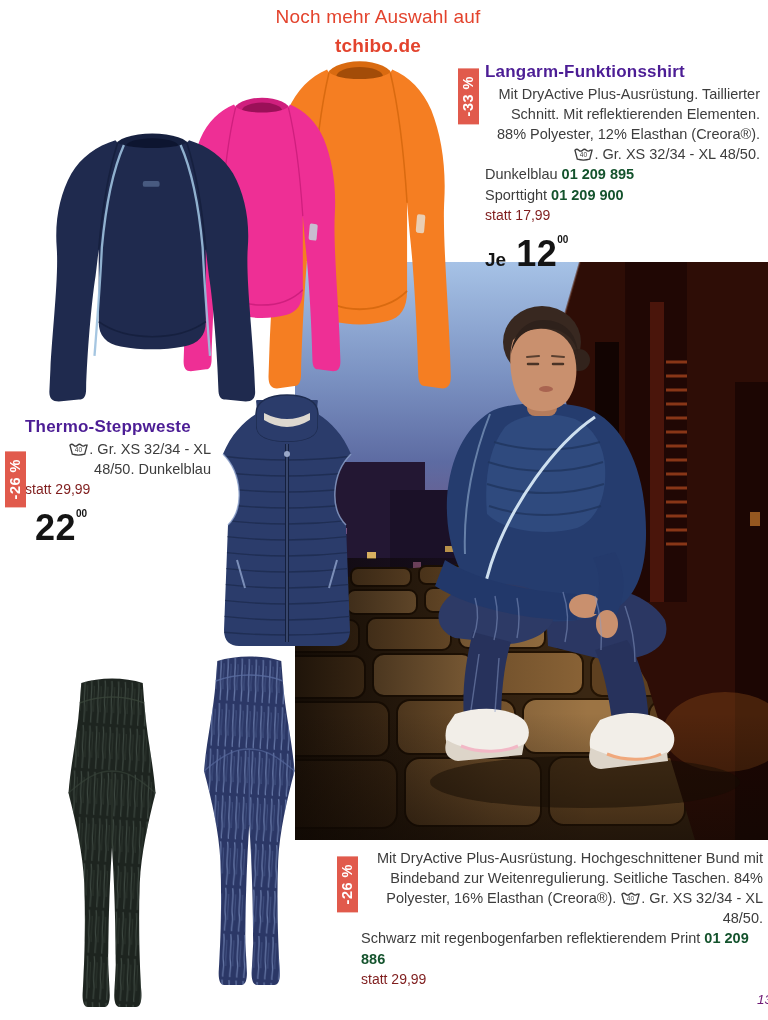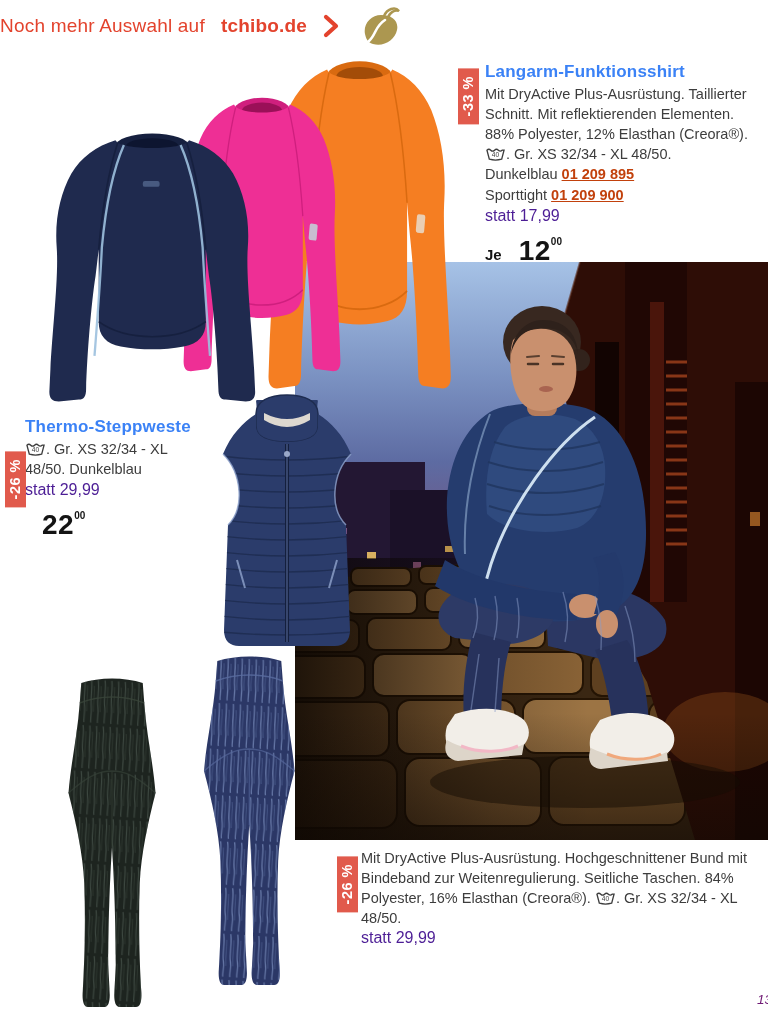--- a/index.html
+++ b/index.html
@@ -1,38 +1,38 @@
 <!DOCTYPE html>
 <html><head>
 <meta charset="utf-8">
 <style>
   html,body{margin:0;padding:0;}
   body{width:768px;height:1020px;position:relative;overflow:hidden;background:#fff;
        font-family:"Liberation Sans",sans-serif;color:#3d3d3d;}
   .abs{position:absolute;}
   
   #header{position:absolute;top:6px;left:0;width:756px;display:flex;
-          align-items:center;gap:16px;}
+          align-items:center;gap:7px;flex-direction:column;}
   #header .htext{font-size:19px;color:#e3432d;letter-spacing:.2px;}
   #header .hbrand{font-weight:700;}
   
   .badge{position:absolute;background:#e15a4c;color:#fff;font-weight:700;font-size:14.5px;
          writing-mode:vertical-rl;transform:rotate(180deg);text-align:center;
          padding:8px 3px;letter-spacing:.5px;line-height:1;width:15px;box-sizing:content-box;}
   
   .prod{position:absolute;}
   .prod .content{margin-left:27px;}
-  .ptitle{font-size:17px;font-weight:700;color:#3b82f6;margin:0 0 3px 0;letter-spacing:.2px;}
-  .spec{font-size:14.5px;line-height:1.37;color:#3d3d3d;margin:0;}
+  .ptitle{font-size:17px;font-weight:700;color:#4c1d95;margin:0 0 3px 0;letter-spacing:.2px;}
+  .spec{font-size:14.5px;line-height:1.37;color:#3d3d3d;margin:0;text-align:right;}
   .variant{font-size:14.5px;line-height:1.42;color:#3d3d3d;}
-  .num{font-weight:700;color:#c2410c;text-decoration:underline;}
-  .old{font-size:16px;color:#4c1d95;margin-top:1px;}
+  .num{font-weight:700;color:#14532d;}
+  .old{font-size:14px;color:#7f1d1d;margin-top:1px;}
   .pricerow{margin-top:10px;color:#141414;}
-  .pje{font-size:15px;font-weight:700;margin-right:17px;}
-  .pmain{font-size:28px;font-weight:700;letter-spacing:.5px;}
+  .pje{font-size:19px;font-weight:700;margin-right:10px;}
+  .pmain{font-size:36px;font-weight:700;letter-spacing:.5px;}
   .psup{font-size:10px;font-weight:700;vertical-align:top;position:relative;top:1px;}
   .careicon{display:inline-block;vertical-align:-2px;margin:0 1px;}
   #pagenum{position:absolute;left:757px;top:992px;font-size:13.5px;color:#701a75;font-style:italic;}
 </style>
 </head>
 <body>
 
 <div id="header">
   <span class="htext">Noch mehr Auswahl auf</span>
   <span class="htext hbrand">tchibo.de</span>
@@ -330,18 +330,19 @@
 </div>
 
 <div class="prod" style="left:337px;top:849px;width:426px">
   <div class="badge" style="left:0;top:7px">-26 %</div>
   <div class="content" style="margin-left:24px">
     <p class="spec"><span>Mit DryActive Plus-Ausrüstung. Hochgeschnittener Bund mit Bindeband zur Weitenregulierung. Seitliche Taschen. 84% Polyester, 16% Elasthan (Creora®).</span>
       <svg class="careicon" width="19" height="15" viewBox="0 0 20 15">
           <path d="M1,4 Q3,2 5,4 T9,4 T13,4 T17,4 L19,4 L16.5,13.5 Q10,15.3 3.5,13.5 Z" fill="none" stroke="#3d3d3d" stroke-width="1.4"></path>
           <text x="10" y="11.5" font-size="7" text-anchor="middle" fill="#3d3d3d" font-family="Liberation Sans, sans-serif">40</text>
         </svg><span>. Gr. XS 32/34 - XL 48/50.</span></p>
+    <div class="variant"><span>Schwarz mit regenbogenfarben reflektierendem Print </span><span class="num">01 209 886</span></div>
     <div class="old">statt 29,99</div>
 
   </div>
 </div>
 
 <div id="pagenum">137</div>
 
 </body></html>

